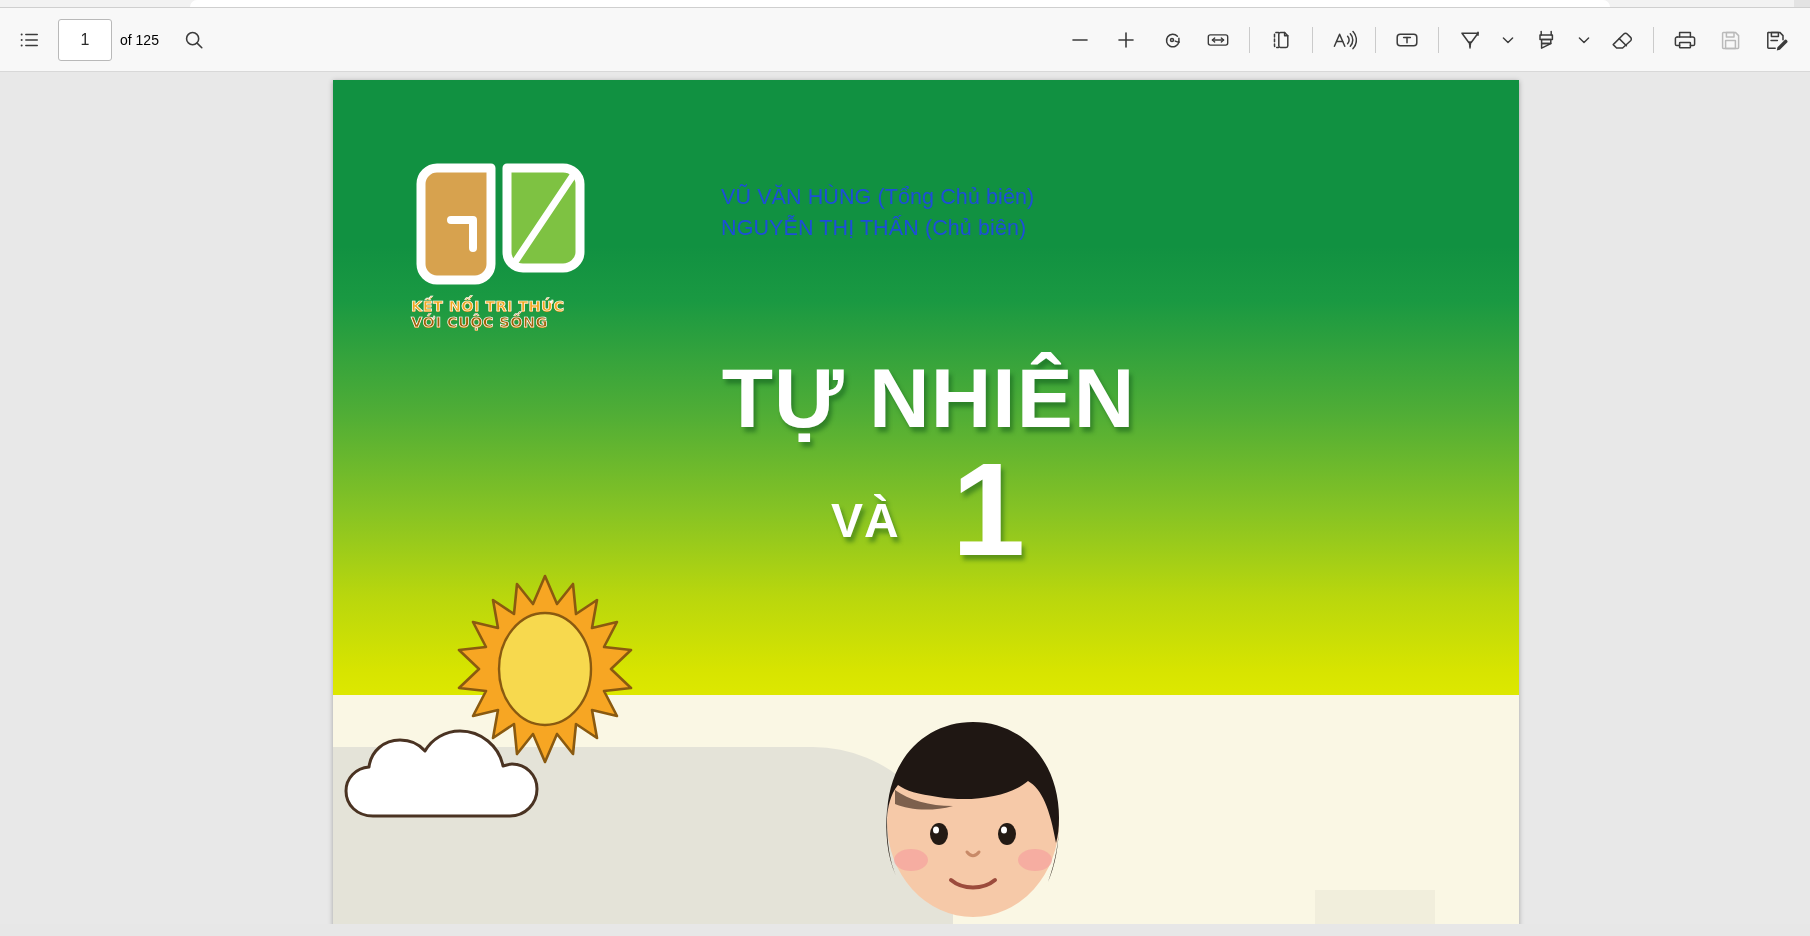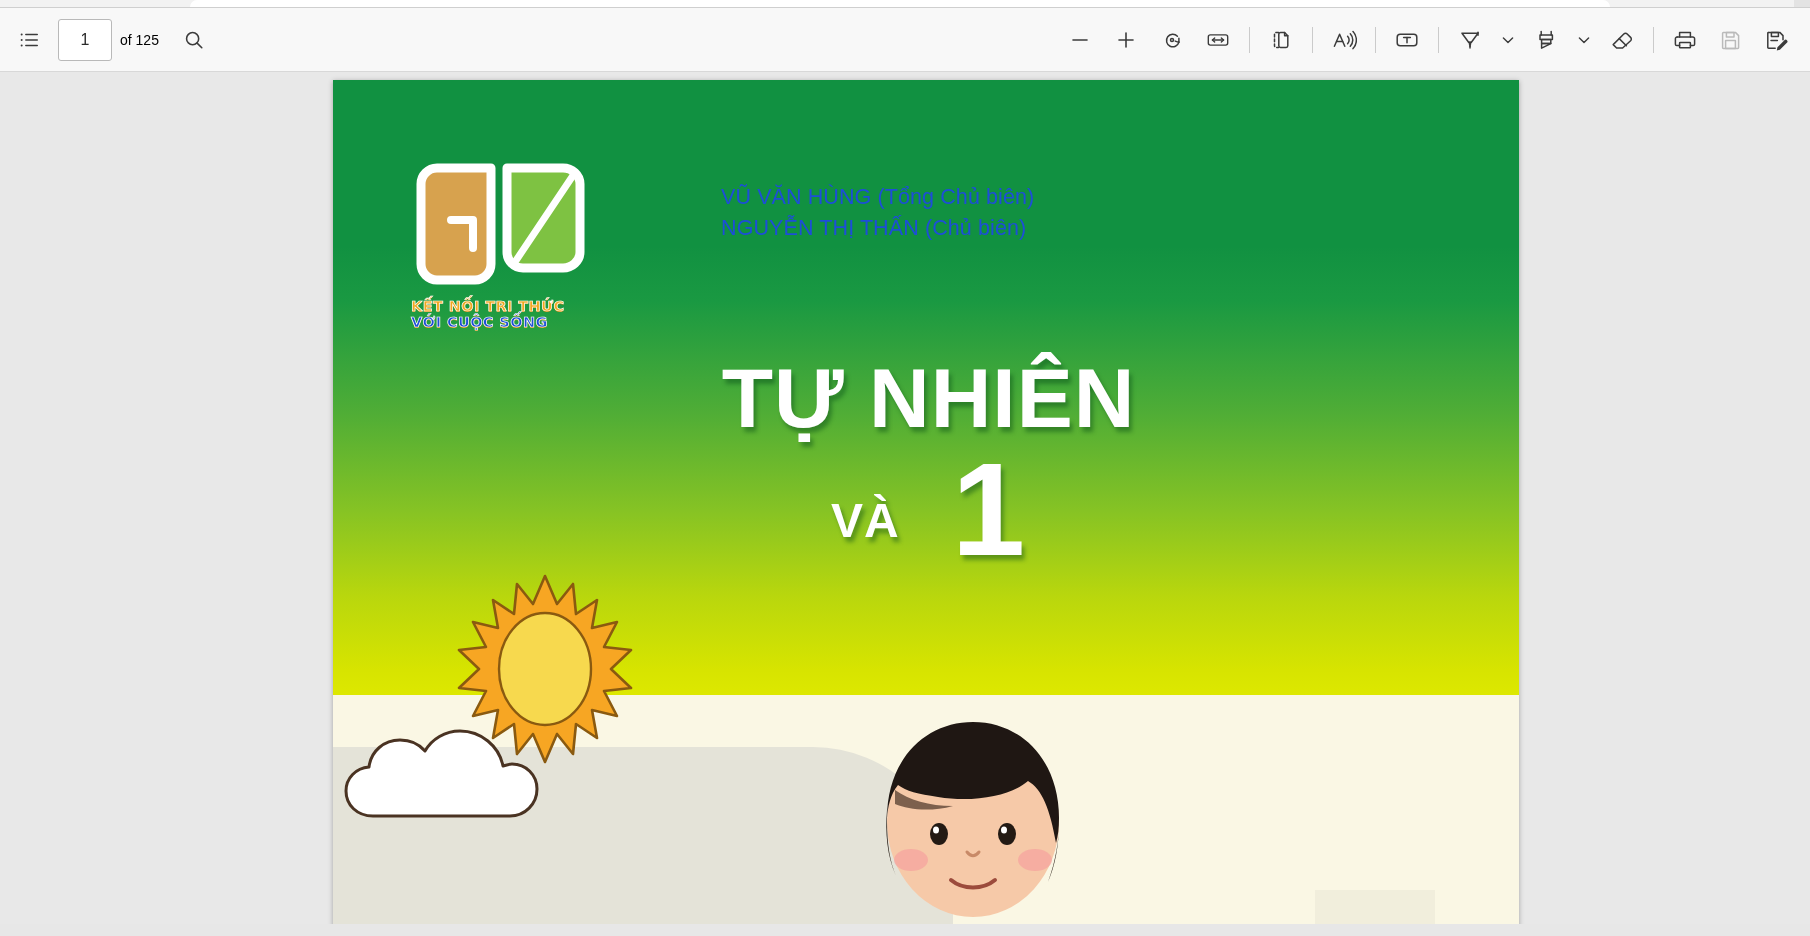--- a/index.html
+++ b/index.html
@@ -97,21 +97,21 @@
 
   
   .logo-wrap { position: absolute; left: 78px; top: 78px; width: 240px; }
   .logo-mark { width: 178px; height: 132px; }
   .logo-text {
     margin-top: 4px; width: 178px; text-align: left; line-height: 1.12;
   }
   .logo-text div {
     font-family: "DejaVu Sans", sans-serif;
     font-weight: bold; font-size: 14.5px; letter-spacing: .4px;
-    color: #1d4ed8;
+    color: #a16207;
     -webkit-text-stroke: 0.7px #ffffff;
     text-shadow: 0 1px 0 #d98f12;
   }
   .logo-text div:first-child { color: #f0a81f; }
 
   
   .authors {
     position: absolute; left: 388px; top: 90px;
     color: #1d4ed8;
     font-family: "Liberation Sans", sans-serif;

